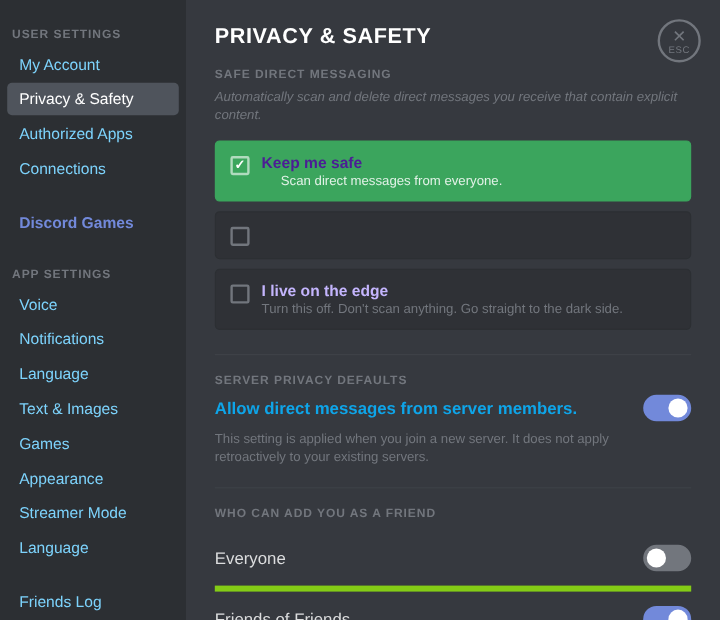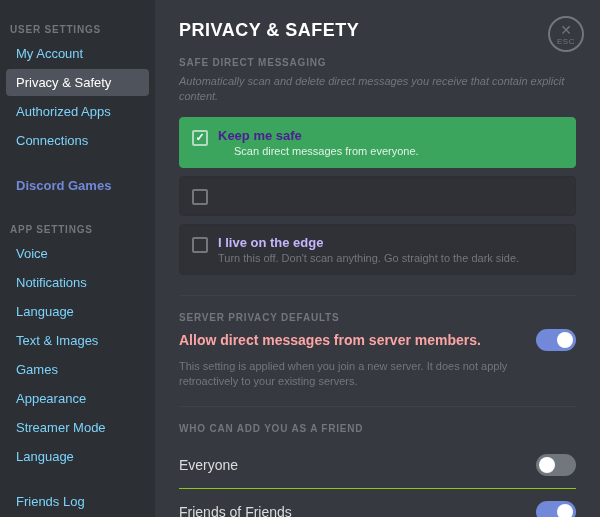--- a/index.html
+++ b/index.html
@@ -181,21 +181,21 @@
     
     .toggle-row {
       display: flex;
       align-items: center;
       justify-content: space-between;
       margin-bottom: 8px;
     }
     .toggle-row-title {
       font-size: 14px;
       font-weight: 600;
-      color: #fca5a5;
+      color: #0ea5e9;
     }
     .toggle-desc {
       font-size: 11px;
       color: #72767d;
       line-height: 1.4;
       max-width: 340px;
     }
     .toggle {
       width: 40px;
       height: 22px;
@@ -217,21 +217,21 @@
     }
     .toggle.on .toggle-knob { left: 21px; }
     .toggle.off .toggle-knob { left: 3px; }
 
     .who-friend-section { margin-top: 8px; }
     .friend-option {
       display: flex;
       align-items: center;
       justify-content: space-between;
       padding: 12px 0;
-      border-bottom: 1px solid #84cc16;
+      border-bottom: 5px solid #84cc16;
     }
     .friend-option:last-child { border-bottom: none; }
     .friend-option-label {
       font-size: 14px;
       color: #dcddde;
     }
   </style>
 </head>
 <body>
 

